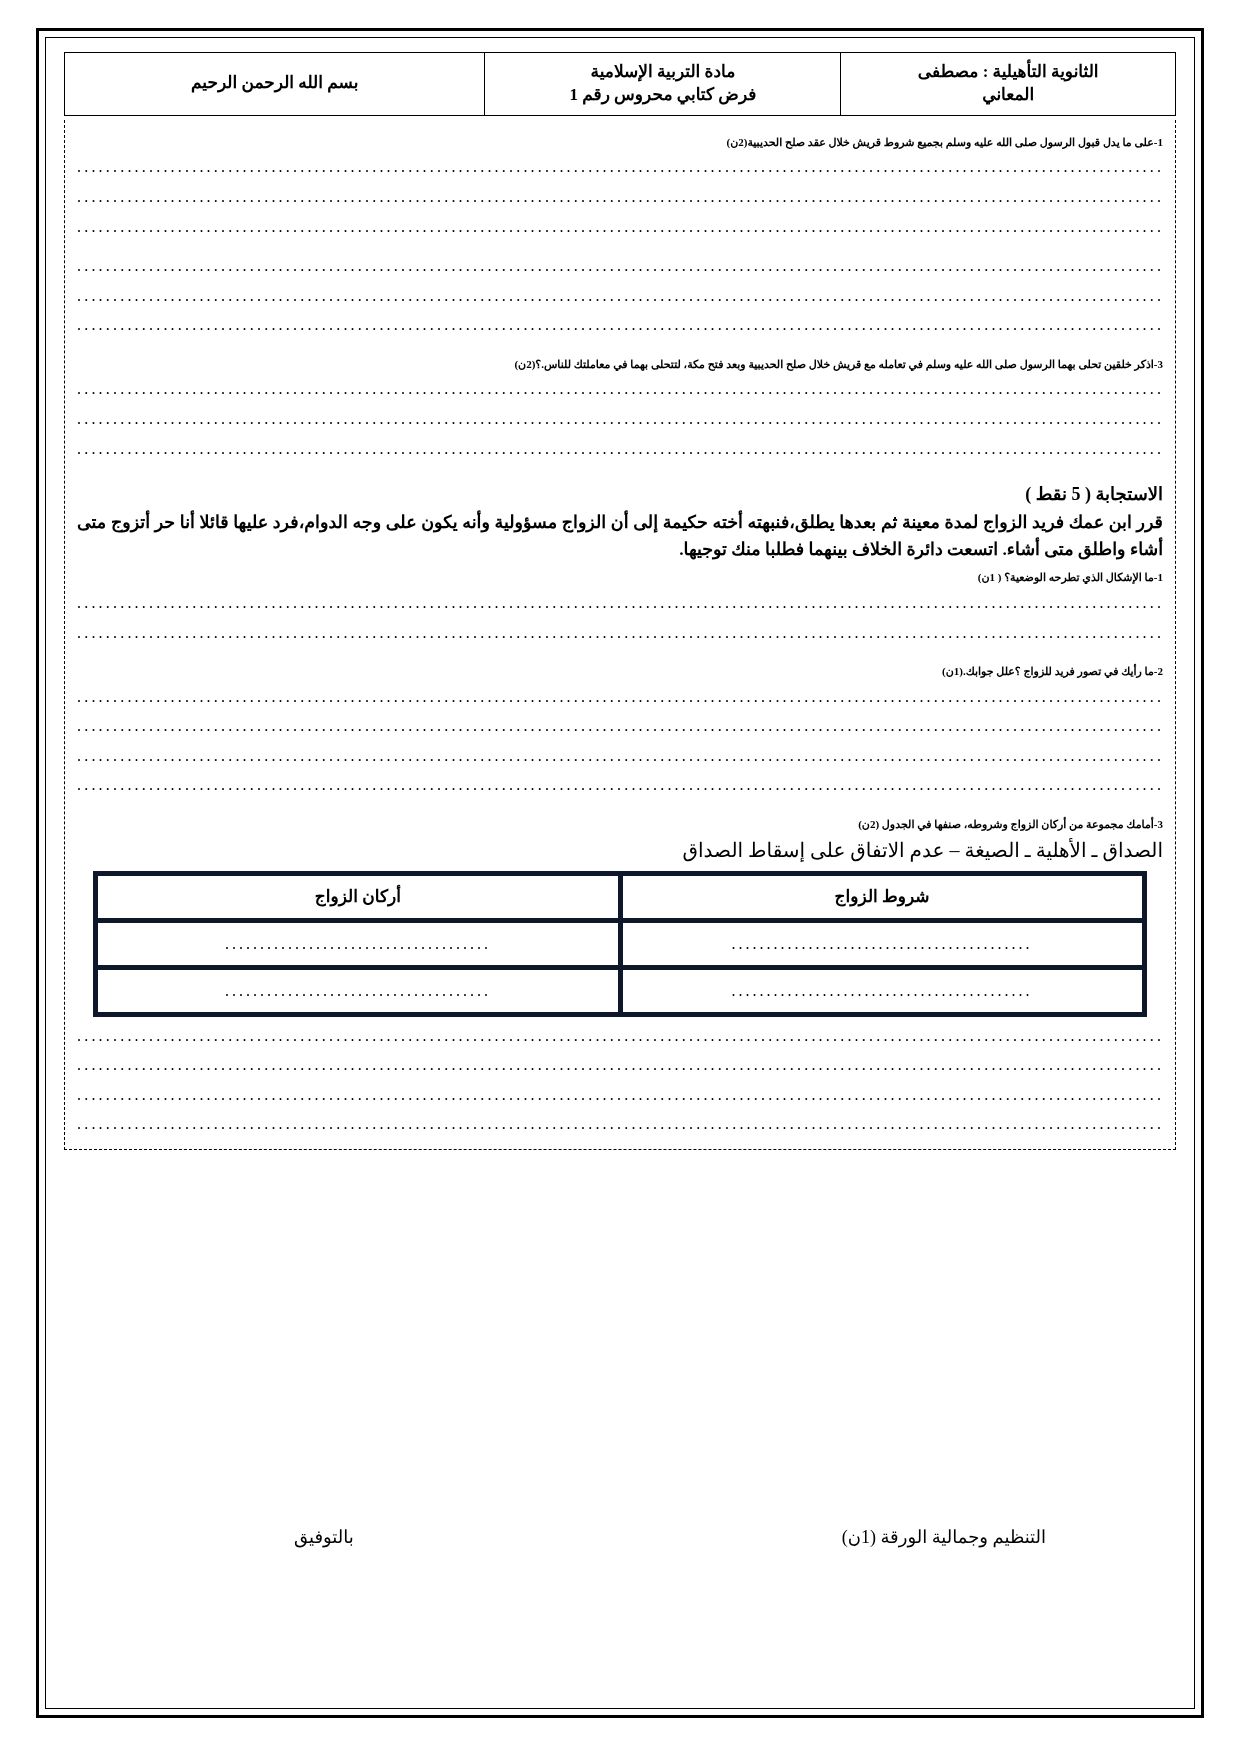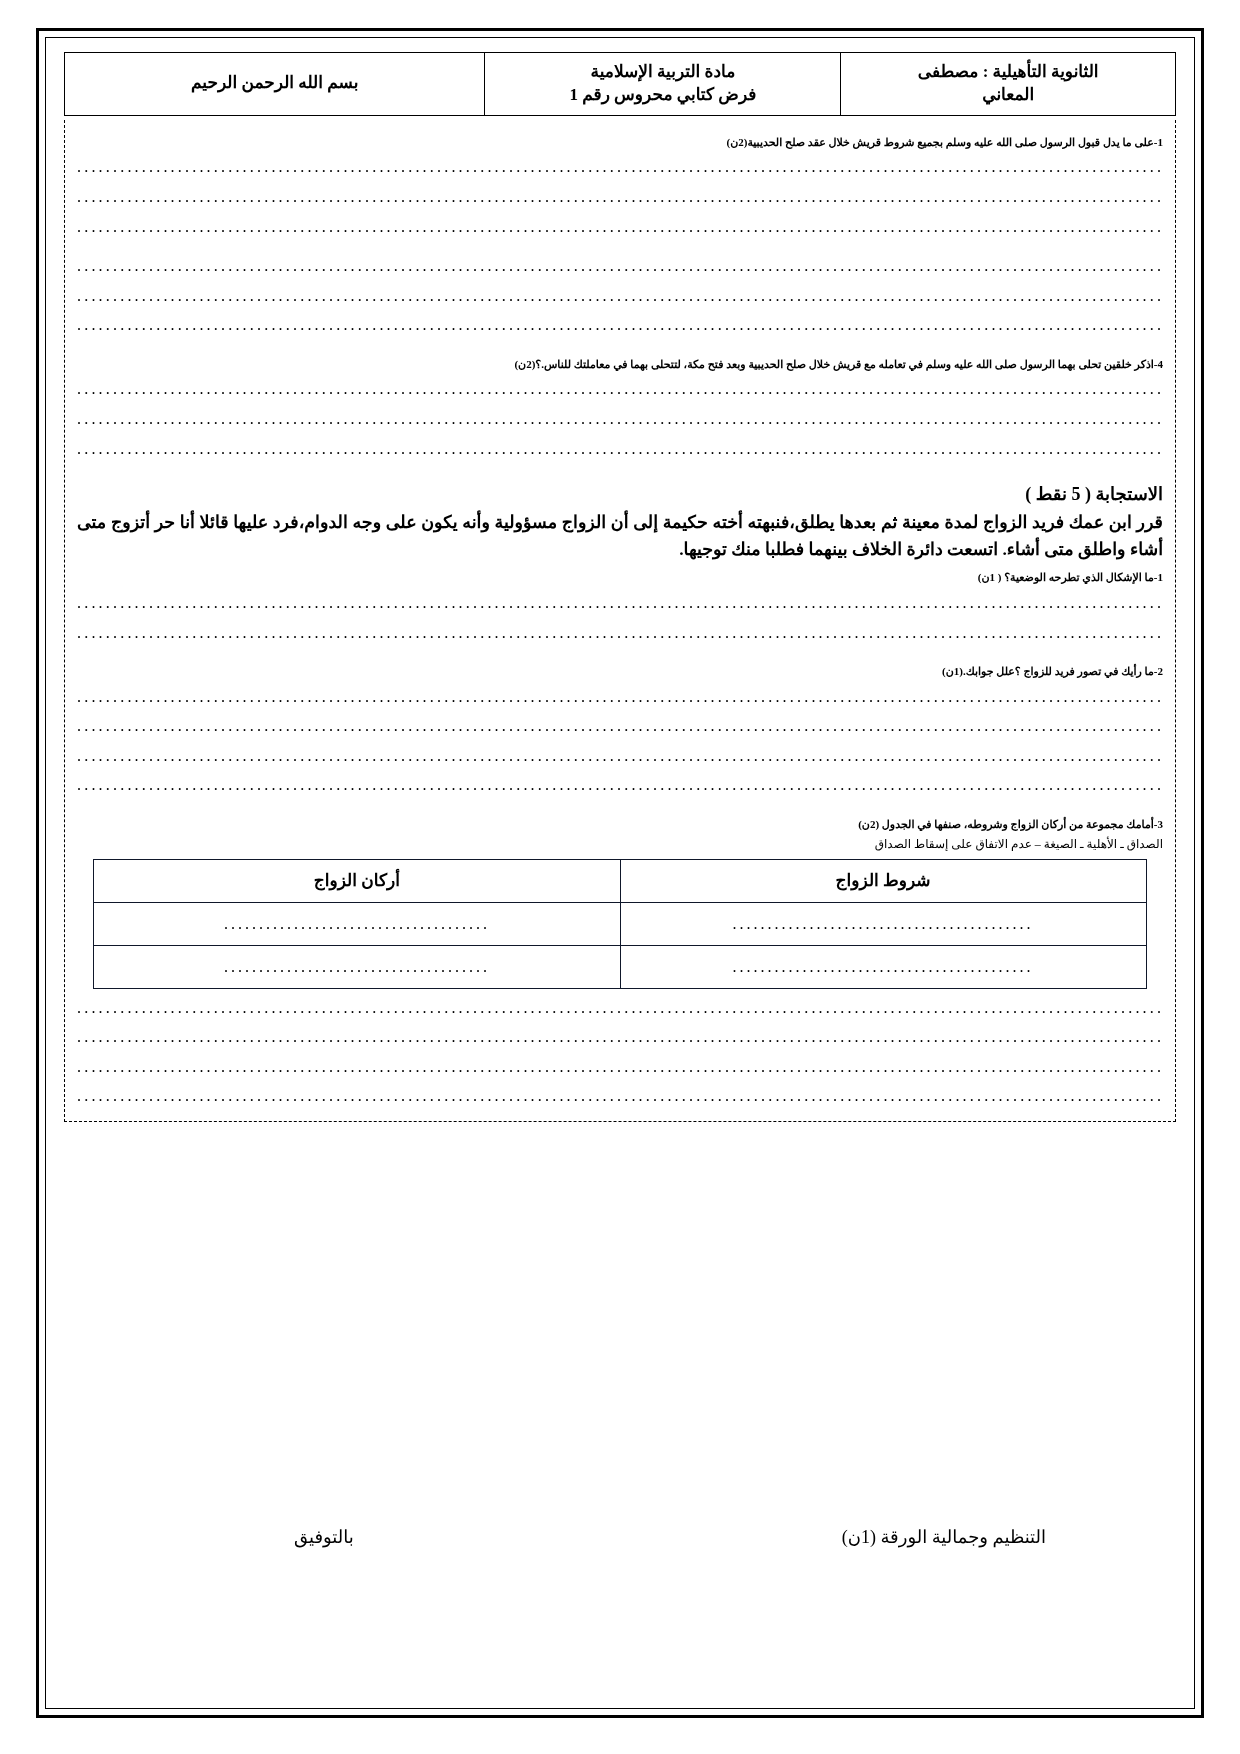--- a/index.html
+++ b/index.html
@@ -61,21 +61,21 @@
     padding: 8px 12px 10px 12px;
   }
   .q {
     font-size: 11px;
     font-weight: bold;
     line-height: 1.5;
     margin: 6px 0 2px 0;
     text-align: right;
   }
   .sub {
-    font-size: 12px;
+    font-size: 20px;
     line-height: 1.5;
     margin: 2px 0 2px 0;
     text-align: right;
   }
   .dots {
     font-size: 16px;
     letter-spacing: 3.2px;
     line-height: 1.85;
     color: #000;
     white-space: nowrap;
@@ -100,21 +100,21 @@
 
   
   table.answers {
     width: 97%;
     margin: 6px auto 4px auto;
     border-collapse: collapse;
     table-layout: fixed;
   }
   table.answers th,
   table.answers td {
-    border: 1px solid #0f172a;
+    border: 5px solid #0f172a;
     padding: 6px 8px;
     font-size: 17px;
     text-align: center;
     vertical-align: middle;
   }
   table.answers th { font-weight: bold; height: 30px; }
   table.answers td.cell { height: 30px; }
   table.answers td .dots { text-align: center; direction: ltr; letter-spacing: 3px; }
 
   
@@ -162,21 +162,21 @@
       <div class="dots">................................................................................................................................................................</div>
 
       <div class="gap"></div>
 
       <div class="dots">................................................................................................................................................................</div>
       <div class="dots">................................................................................................................................................................</div>
       <div class="dots">................................................................................................................................................................</div>
 
       <div class="gap"></div>
 
-      <div class="q">4-اذكر خلقين تحلى بهما الرسول صلى الله عليه وسلم في تعامله مع قريش خلال صلح الحديبية وبعد فتح مكة، لتتحلى بهما في معاملتك للناس.؟(2ن)</div>
+      <div class="q">3-اذكر خلقين تحلى بهما الرسول صلى الله عليه وسلم في تعامله مع قريش خلال صلح الحديبية وبعد فتح مكة، لتتحلى بهما في معاملتك للناس.؟(2ن)</div>
       <div class="dots">................................................................................................................................................................</div>
       <div class="dots">................................................................................................................................................................</div>
       <div class="dots">................................................................................................................................................................</div>
 
       <div class="gap"></div>
 
       <div class="section-title">الاستجابة ( 5 نقط )</div>
       <div class="case-text">قرر ابن عمك فريد الزواج لمدة معينة ثم بعدها يطلق،فنبهته أخته حكيمة إلى أن الزواج مسؤولية وأنه يكون على وجه الدوام،فرد عليها قائلا أنا حر أتزوج متى أشاء واطلق متى أشاء. اتسعت دائرة الخلاف بينهما فطلبا منك توجيها.</div>
 
       <div class="q">1-ما الإشكال الذي تطرحه الوضعية؟ ( 1ن)</div>

